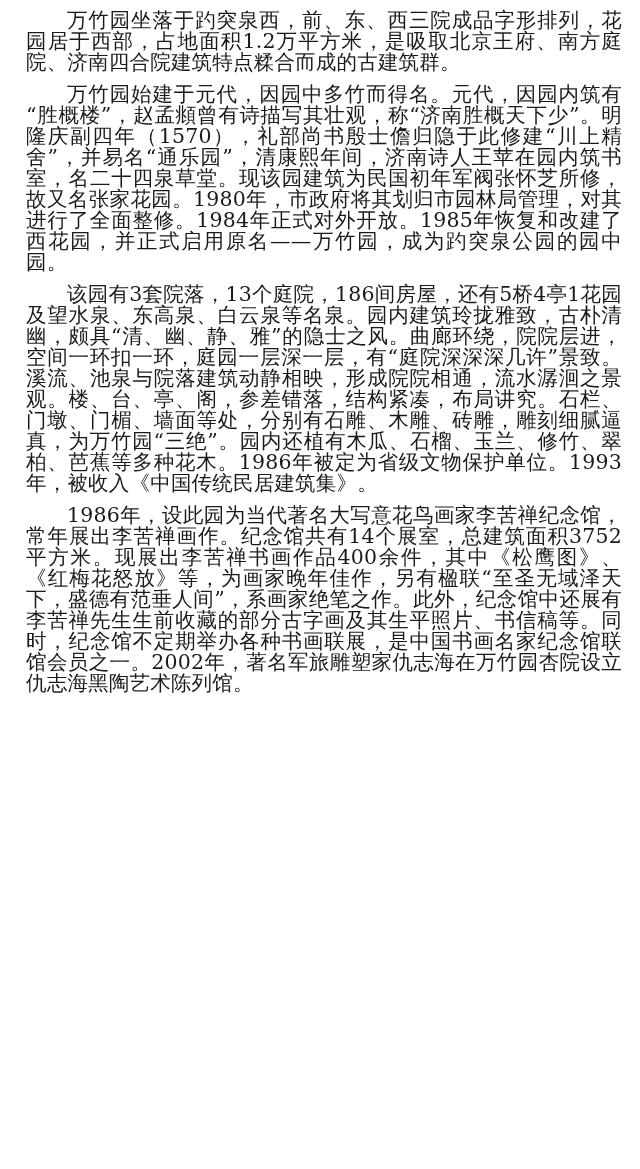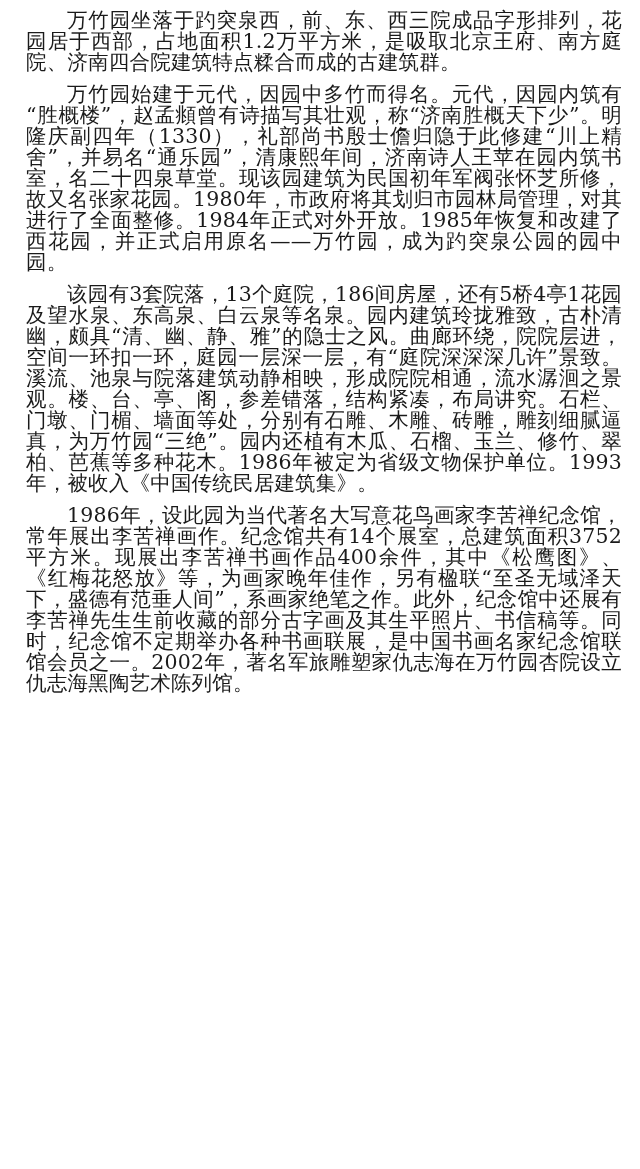--- a/index.html
+++ b/index.html
@@ -31,16 +31,16 @@
   }
   .para:last-child {
     margin-bottom: 0;
   }
 </style>
 </head>
 <body>
 
 <div class="page">
   <p class="para">万竹园坐落于趵突泉西，前、东、西三院成品字形排列，花园居于西部，占地面积1.2万平方米，是吸取北京王府、南方庭院、济南四合院建筑特点糅合而成的古建筑群。</p>
-  <p class="para">万竹园始建于元代，因园中多竹而得名。元代，因园内筑有 “胜概楼”，赵孟頫曾有诗描写其壮观，称“济南胜概天下少”。明隆庆副四年（1330），礼部尚书殷士儋归隐于此修建“川上精舍”，并易名“通乐园”，清康熙年间，济南诗人王苹在园内筑书室，名二十四泉草堂。现该园建筑为民国初年军阀张怀芝所修，故又名张家花园。1980年，市政府将其划归市园林局管理，对其进行了全面整修。1984年正式对外开放。1985年恢复和改建了西花园，并正式启用原名——万竹园，成为趵突泉公园的园中园。</p>
+  <p class="para">万竹园始建于元代，因园中多竹而得名。元代，因园内筑有 “胜概楼”，赵孟頫曾有诗描写其壮观，称“济南胜概天下少”。明隆庆副四年（1570），礼部尚书殷士儋归隐于此修建“川上精舍”，并易名“通乐园”，清康熙年间，济南诗人王苹在园内筑书室，名二十四泉草堂。现该园建筑为民国初年军阀张怀芝所修，故又名张家花园。1980年，市政府将其划归市园林局管理，对其进行了全面整修。1984年正式对外开放。1985年恢复和改建了西花园，并正式启用原名——万竹园，成为趵突泉公园的园中园。</p>
   <p class="para">该园有3套院落，13个庭院，186间房屋，还有5桥4亭1花园及望水泉、东高泉、白云泉等名泉。园内建筑玲拢雅致，古朴清幽，颇具“清、幽、静、雅”的隐士之风。曲廊环绕，院院层进，空间一环扣一环，庭园一层深一层，有“庭院深深深几许”景致。溪流、池泉与院落建筑动静相映，形成院院相通，流水潺洄之景观。楼、台、亭、阁，参差错落，结构紧凑，布局讲究。石栏、门墩、门楣、墙面等处，分别有石雕、木雕、砖雕，雕刻细腻逼真，为万竹园“三绝”。园内还植有木瓜、石榴、玉兰、修竹、翠柏、芭蕉等多种花木。1986年被定为省级文物保护单位。1993年，被收入《中国传统民居建筑集》。</p>
   <p class="para">1986年，设此园为当代著名大写意花鸟画家李苦禅纪念馆，常年展出李苦禅画作。纪念馆共有14个展室，总建筑面积3752平方米。现展出李苦禅书画作品400余件，其中《松鹰图》、《红梅花怒放》等，为画家晚年佳作，另有楹联“至圣无域泽天下，盛德有范垂人间”，系画家绝笔之作。此外，纪念馆中还展有李苦禅先生生前收藏的部分古字画及其生平照片、书信稿等。同时，纪念馆不定期举办各种书画联展，是中国书画名家纪念馆联馆会员之一。2002年，著名军旅雕塑家仇志海在万竹园杏院设立仇志海黑陶艺术陈列馆。</p>
 </div>
 
 </body></html>

